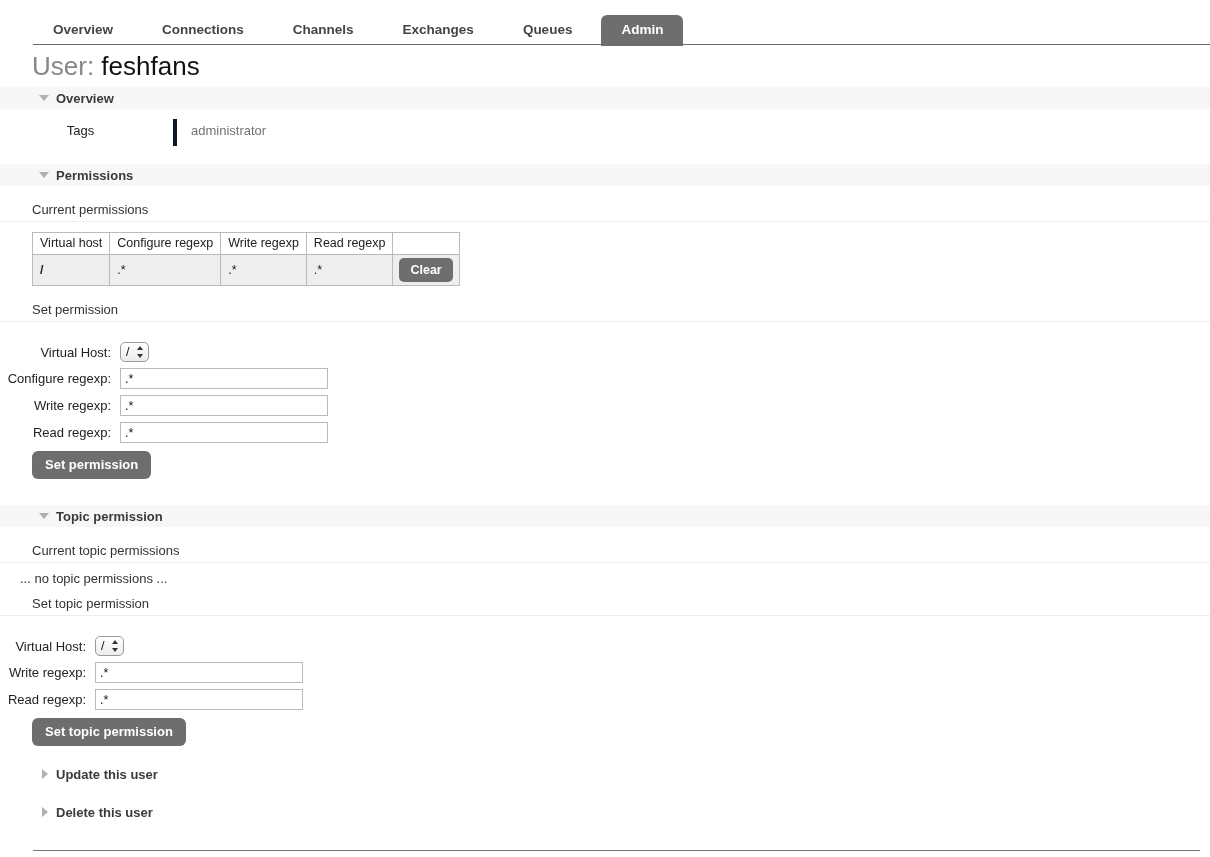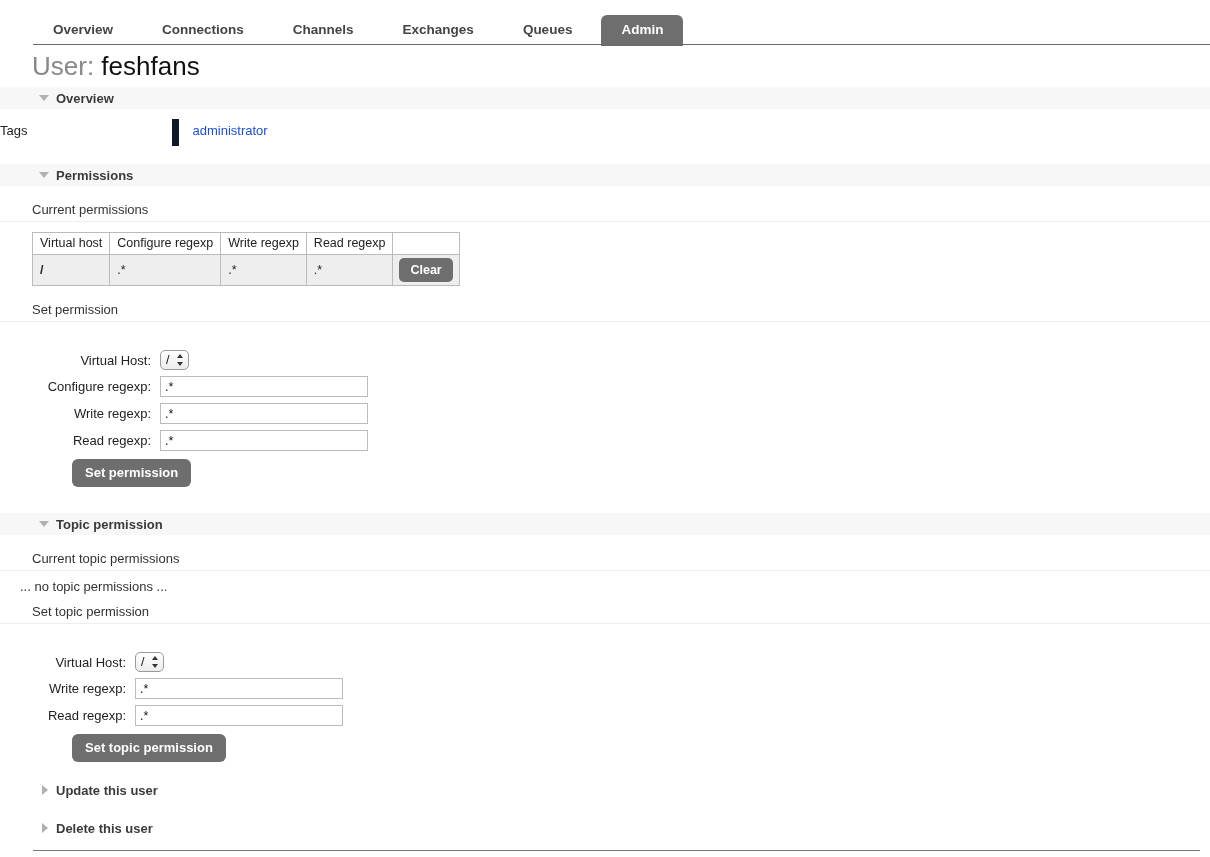--- a/index.html
+++ b/index.html
@@ -110,30 +110,30 @@
     margin: 10px 0 0 0;
     border-collapse: collapse;
   }
   #overview-table td {
     font-size: 13px;
     padding: 3px 0;
     vertical-align: top;
   }
   #overview-table td.k {
     width: 175px;
-    text-align: left;
+    text-align: center;
     padding-right: 12px;
     color: #222;
-    border-right: 7px solid #0f172a;
+    border-right: 4px solid #0f172a;
     padding-top: 4px;
     padding-bottom: 8px;
   }
   #overview-table td.v {
     padding-left: 14px;
-    color: #1d4ed8;
+    color: #737373;
     padding-top: 4px;
     padding-bottom: 8px;
   }
   .dot {
     display: inline-block;
     width: 5px; height: 5px;
     background: #222;
     border-radius: 50%;
     margin-top: 6px;
   }
@@ -196,22 +196,21 @@
     line-height: 14px;
   }
   .btn-lg {
     font-size: 13px;
     padding: 7px 13px;
     border-radius: 6px;
   }
 
   
   .form {
-    margin-top: 28px;
-    padding-left: 40px;
+    margin-top: 20px;
   }
   .form-row {
     display: flex;
     align-items: center;
     margin-bottom: 6px;
   }
   .form-row .lbl {
     font-size: 13px;
     color: #222;
     text-align: right;

